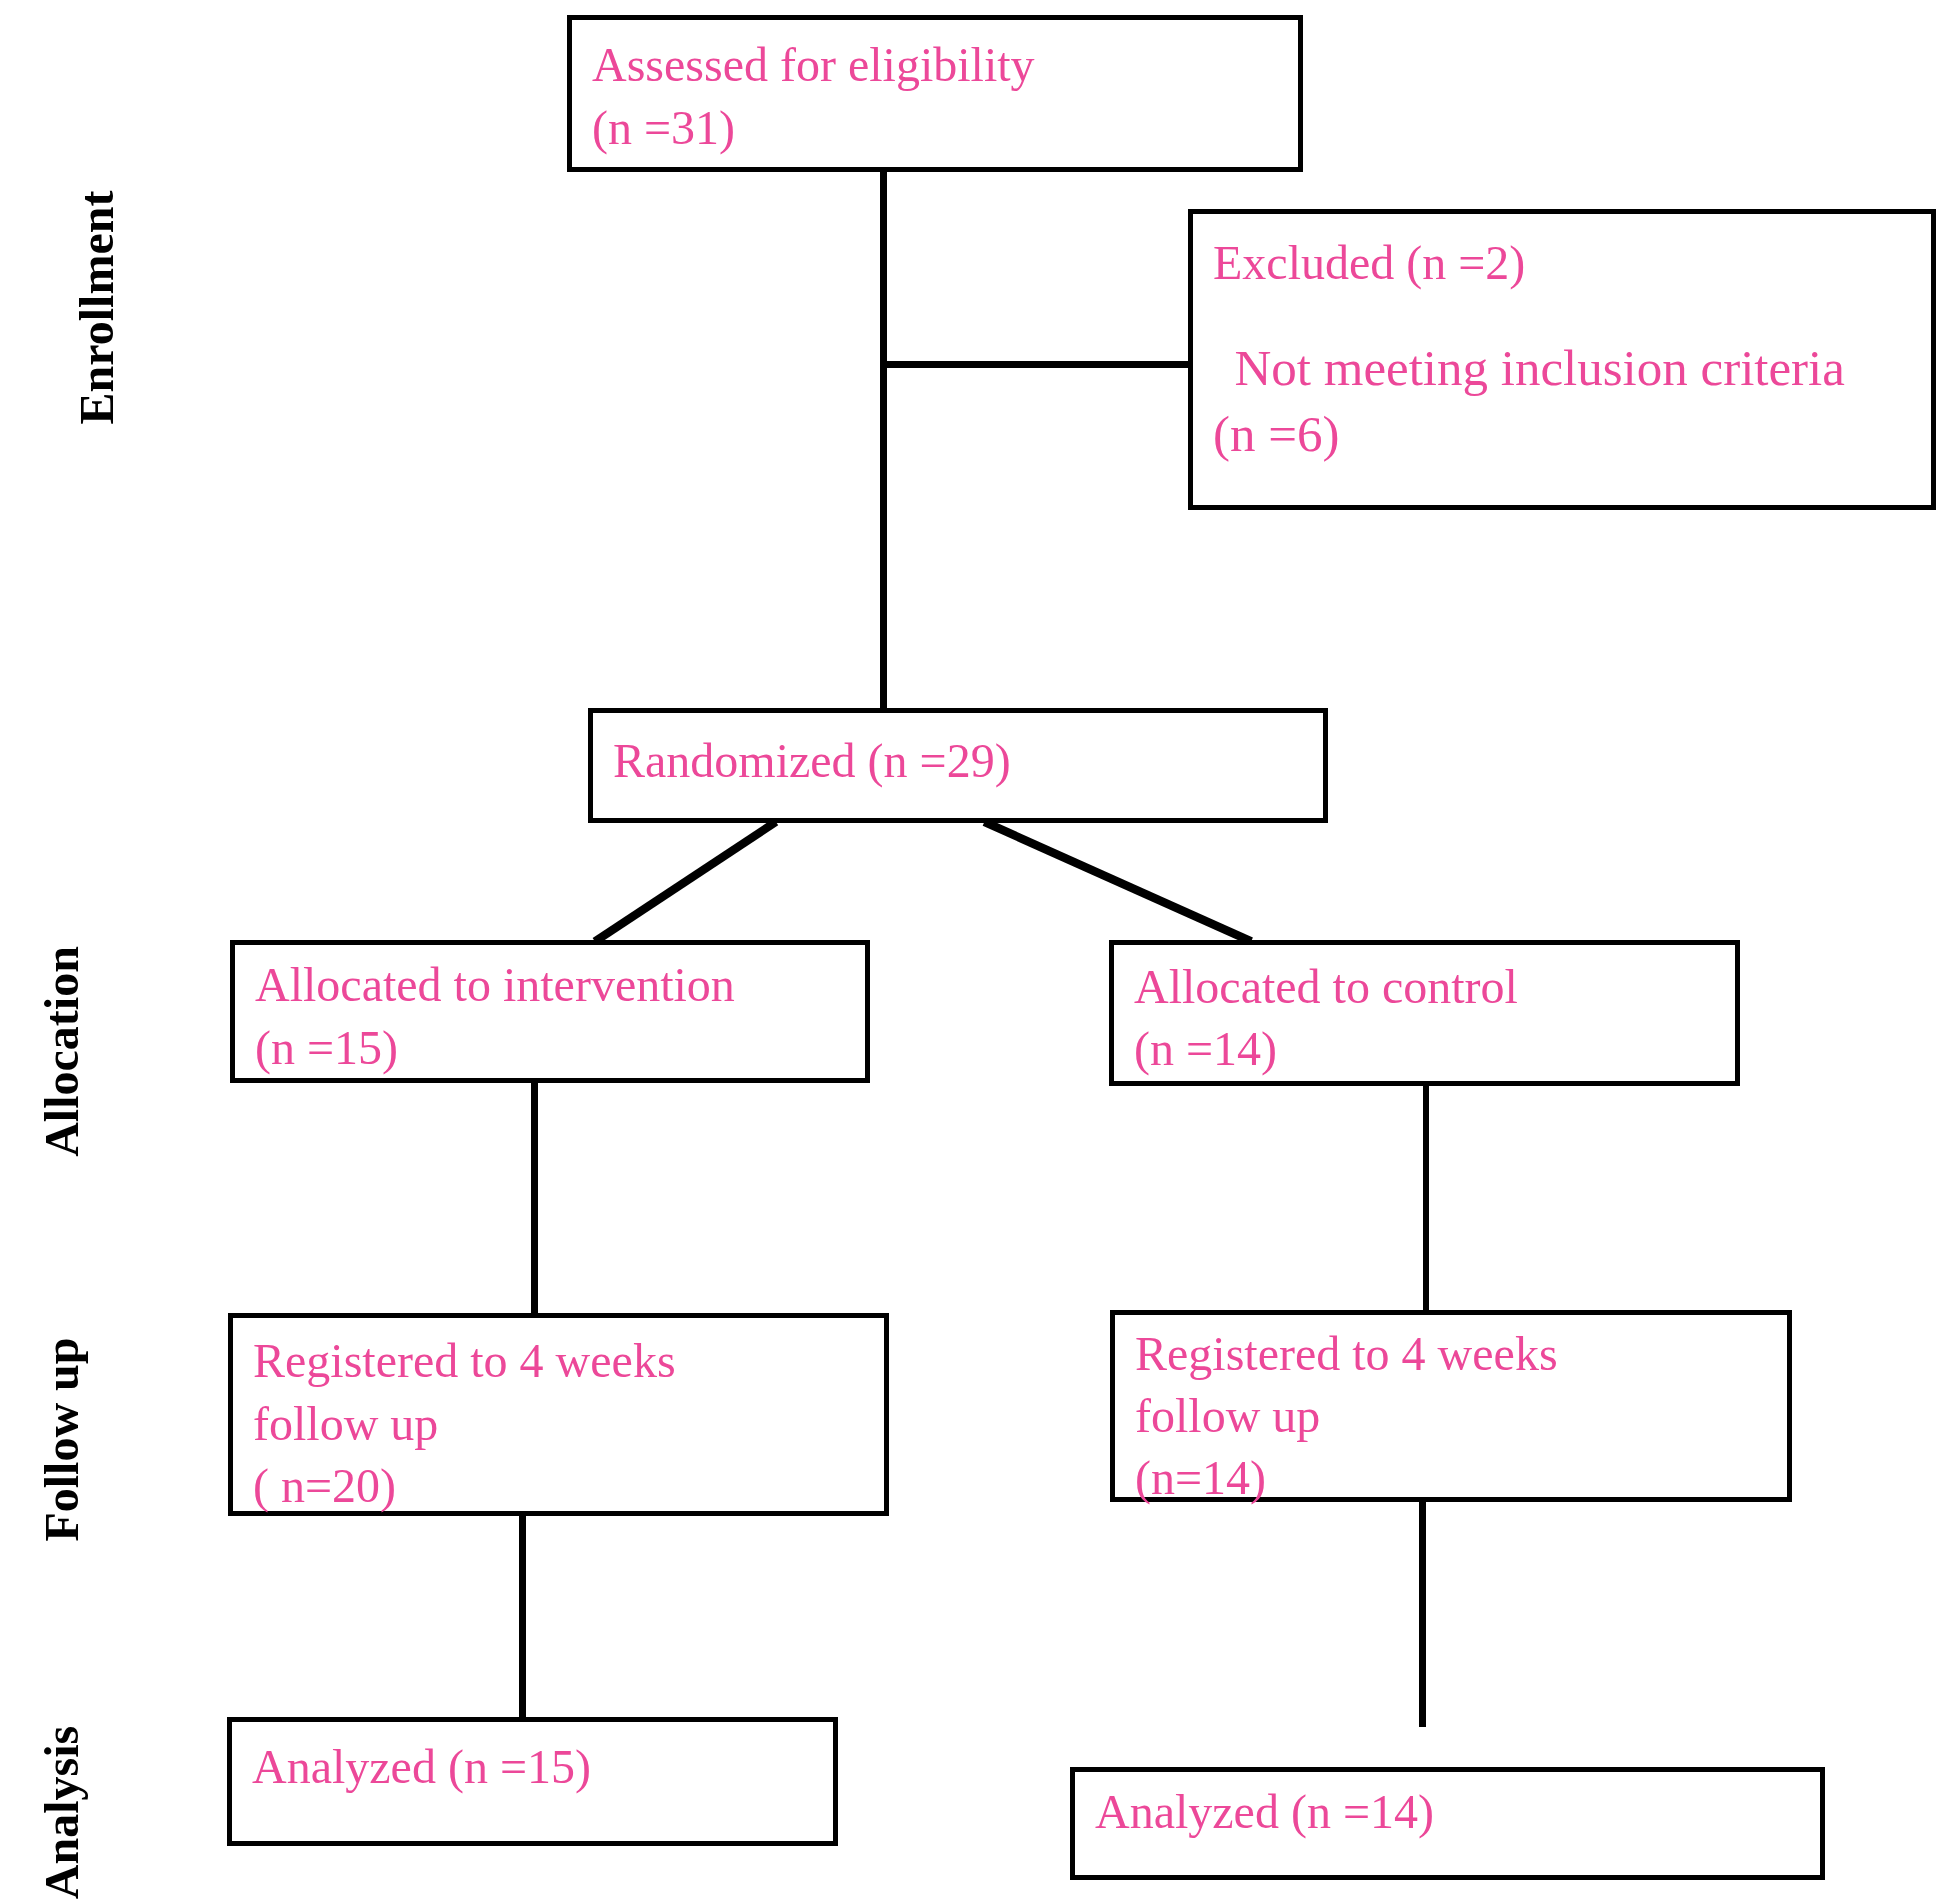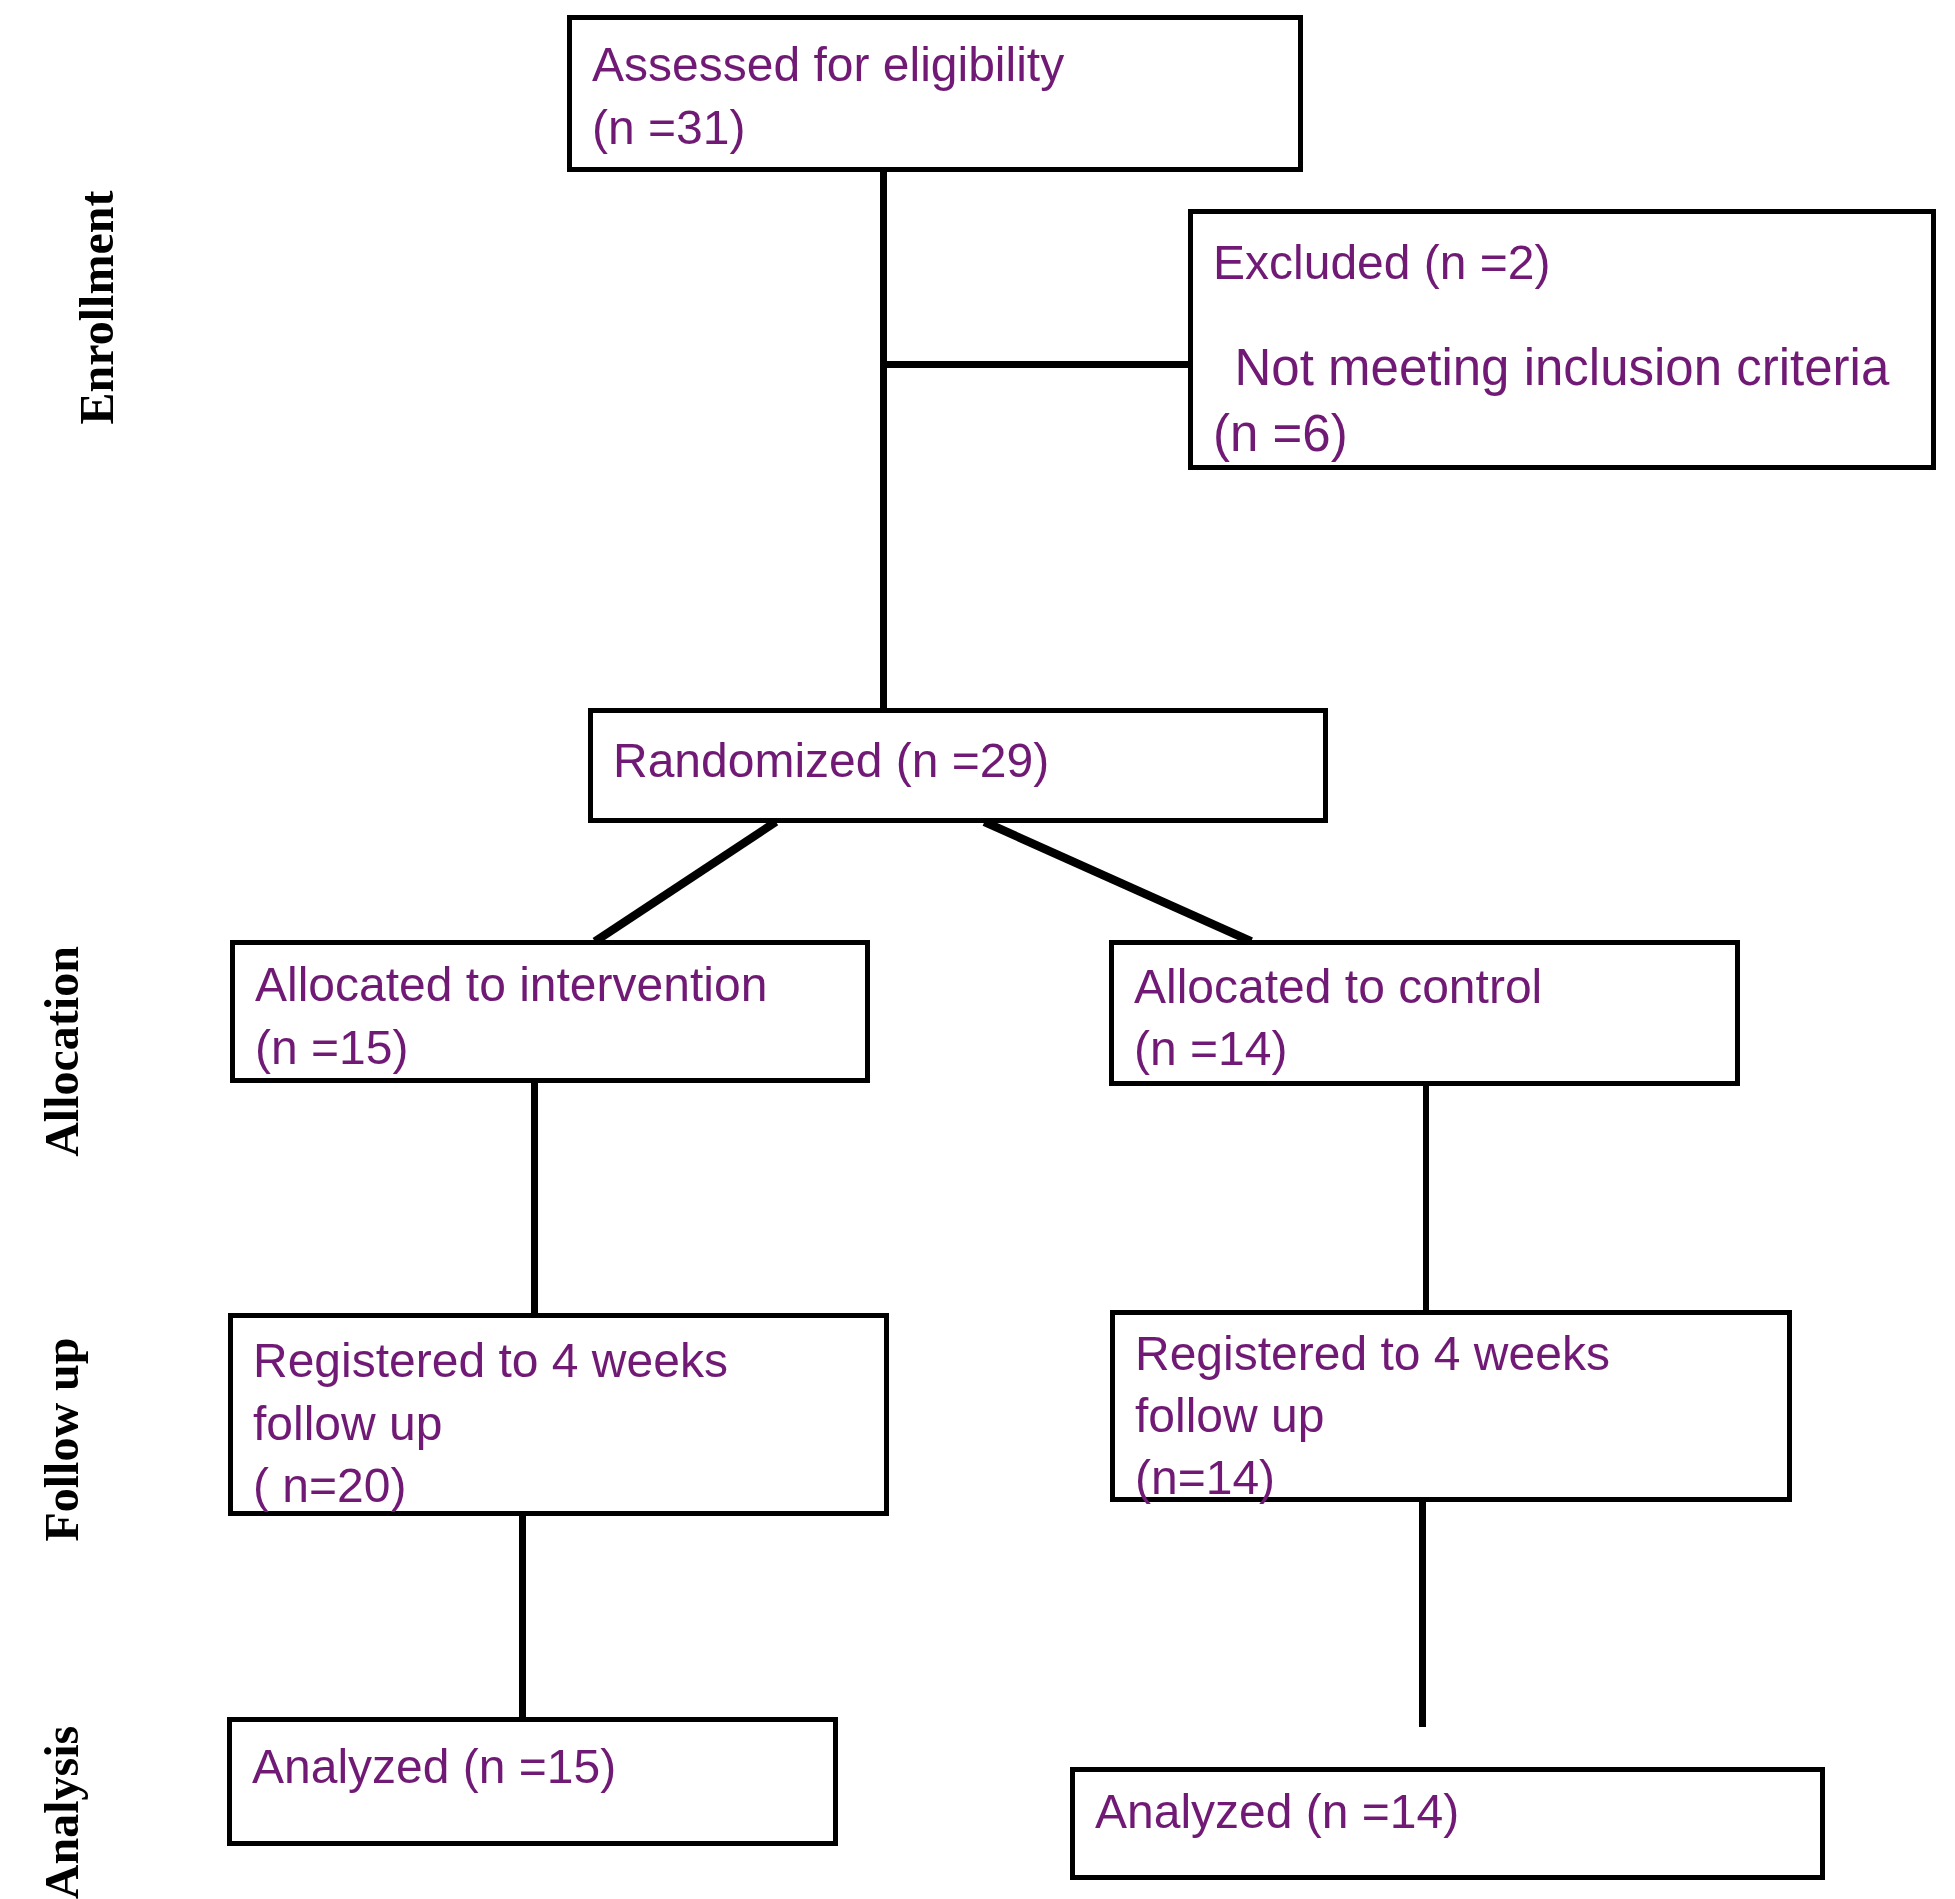--- a/index.html
+++ b/index.html
@@ -27,24 +27,24 @@
     height: 1899px;
   }
   .node-box {
     position: absolute;
     box-sizing: border-box;
     border: 5.4px solid #000000;
     background: #ffffff;
     padding: 14px 20px 7.7px 20px;
   }
   .node-text {
-    font-family: Liberation Sans, sans-serif;
+    font-family: Liberation Serif, serif;
     font-size: 48px;
     line-height: 1.30;
-    color: #701a75;
+    color: #ec4899;
     white-space: pre-line;
   }
   .node-text.indent-sub {
     font-size: 51px;
   }
   .sub-gap {
     display: block;
     height: 40px;
   }
   .stage-label {
@@ -101,21 +101,21 @@
 
   <div class="stage-label" style="left:-69px; top:1785px; width:261px;">
     <span>Analysis</span>
   </div>
 
   <div class="node-box" style="left:567px; top:15.3px; width:736px; height:157px;">
     <div class="node-text">Assessed for eligibility</div>
     <div class="node-text">(n =31)</div>
   </div>
 
-  <div class="node-box" style="left:1188px; top:209px; width:748px; height:261px; padding-top:18.4px;">
+  <div class="node-box" style="left:1188px; top:209px; width:748px; height:301px; padding-top:18.4px;">
     <div class="node-text">Excluded (n =2)</div>
     <span class="sub-gap"></span>
     <div class="node-text indent-sub" style="margin-left:21.5px;">Not meeting inclusion criteria</div>
     <div class="node-text indent-sub">(n =6)</div>
   </div>
 
   <div class="node-box" style="left:588px; top:708px; width:740px; height:115px; padding-top:17px;">
     <div class="node-text">Randomized (n =29)</div>
   </div>
 

